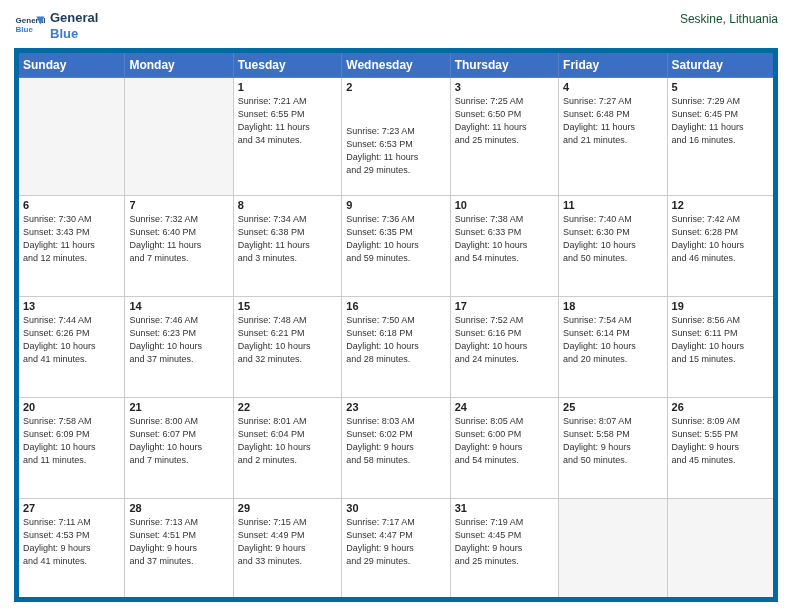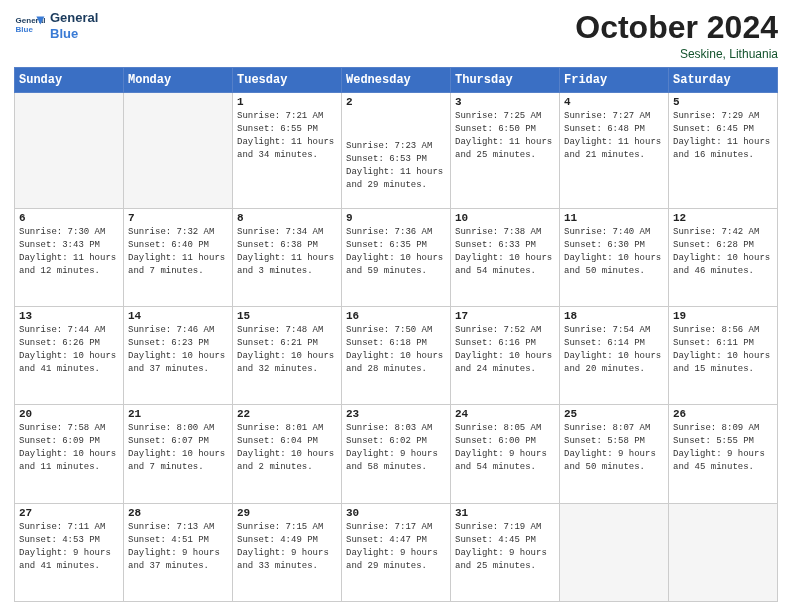--- a/index.html
+++ b/index.html
@@ -46,26 +46,25 @@
       font-weight: bold;
       color: #222;
       line-height: 1.1;
     }
     .subtitle {
       font-size: 12px;
       color: #14532d;
       margin-top: 2px;
     }
     .calendar {
-      border: 1px solid #0369a1;
+      border: 5px solid #0369a1;
       border-collapse: collapse;
       width: 100%;
       flex: 1;
       table-layout: fixed;
-      font-family: Liberation Mono, monospace;
     }
     .calendar th {
       background-color: #3a6fc4;
       color: #fff;
       font-size: 12px;
       font-weight: bold;
       padding: 5px 4px;
       text-align: left;
       border: 1px solid #5580c9;
     }
@@ -106,21 +105,20 @@
         <text x="2" y="16" font-size="10" font-weight="bold" fill="#1a3a5c">General</text>
         <text x="2" y="28" font-size="10" font-weight="bold" fill="#3a7bd5">Blue</text>
         <polygon points="28,8 38,8 33,18" fill="#3a7bd5"></polygon>
       </svg>
       <div class="logo-text">
         <div>General</div>
         <div style="color:#3a7bd5;">Blue</div>
       </div>
     </div>
     <div class="title-block">
-      <div class="month-title">October 2024</div>
       <div class="subtitle">Seskine, Lithuania</div>
     </div>
   </div>
 
   <table class="calendar">
     <thead>
       <tr>
       <th>Sunday</th>
           <th>Monday</th>
           <th>Tuesday</th>

